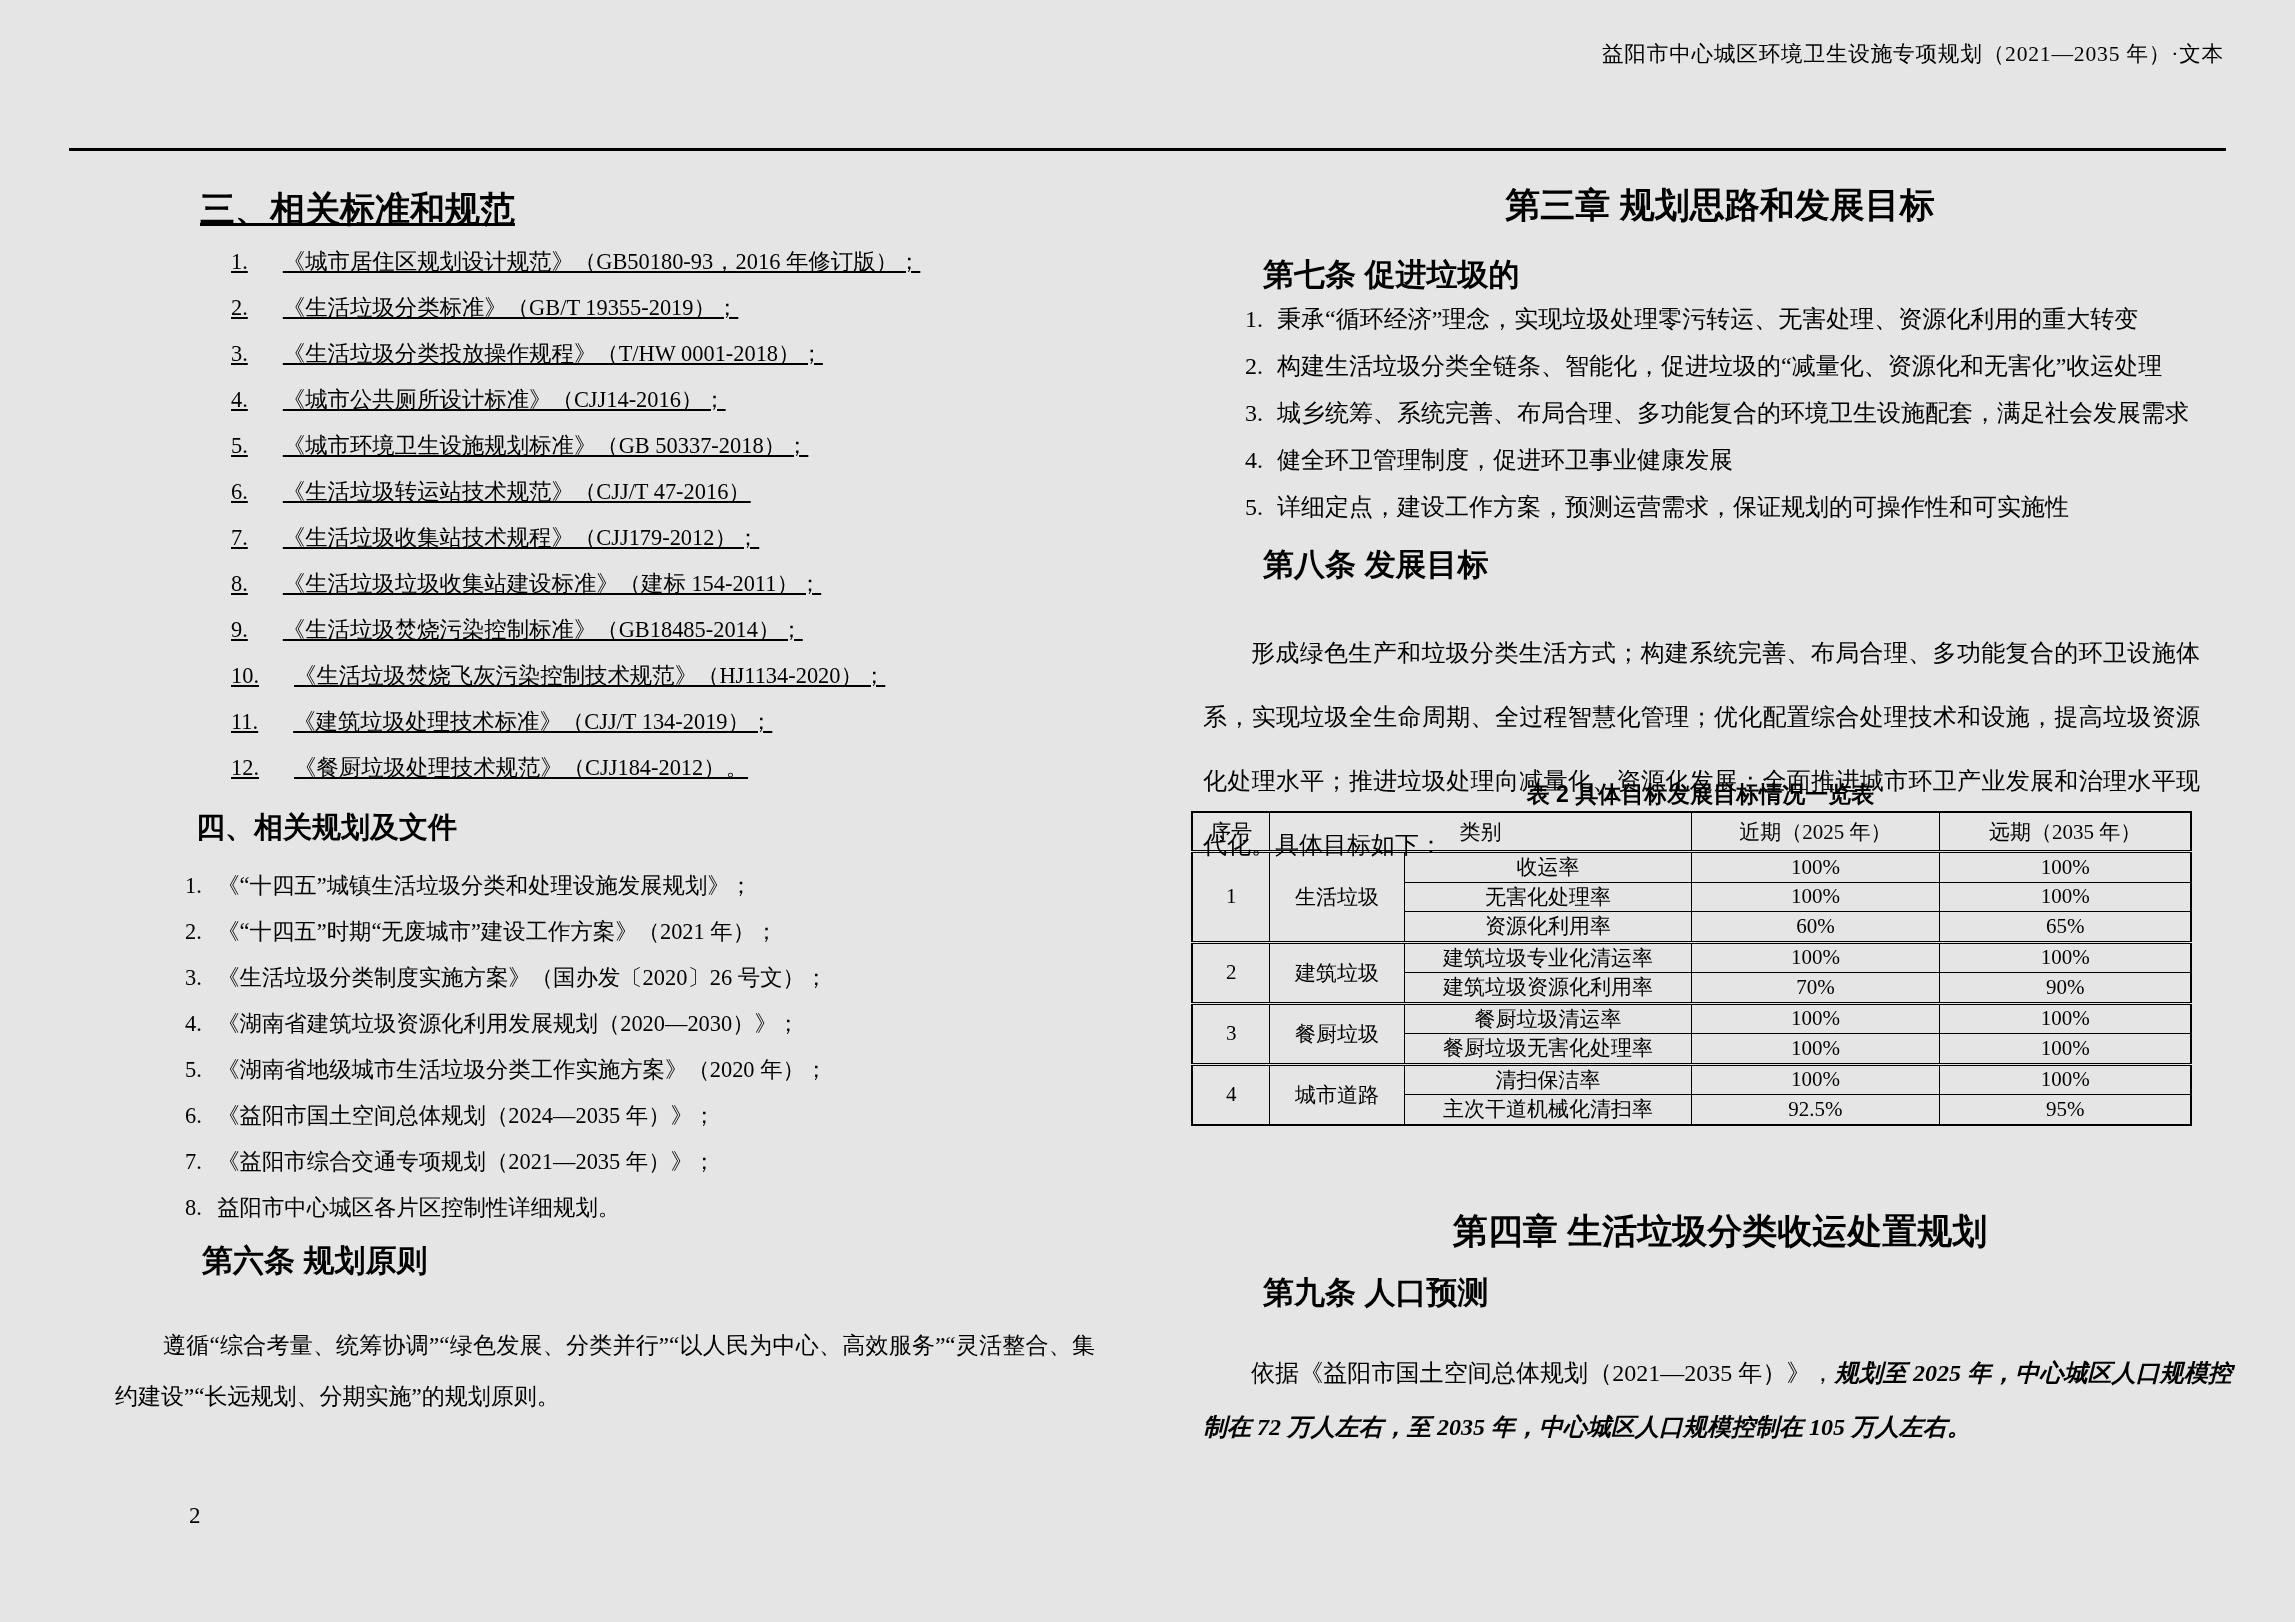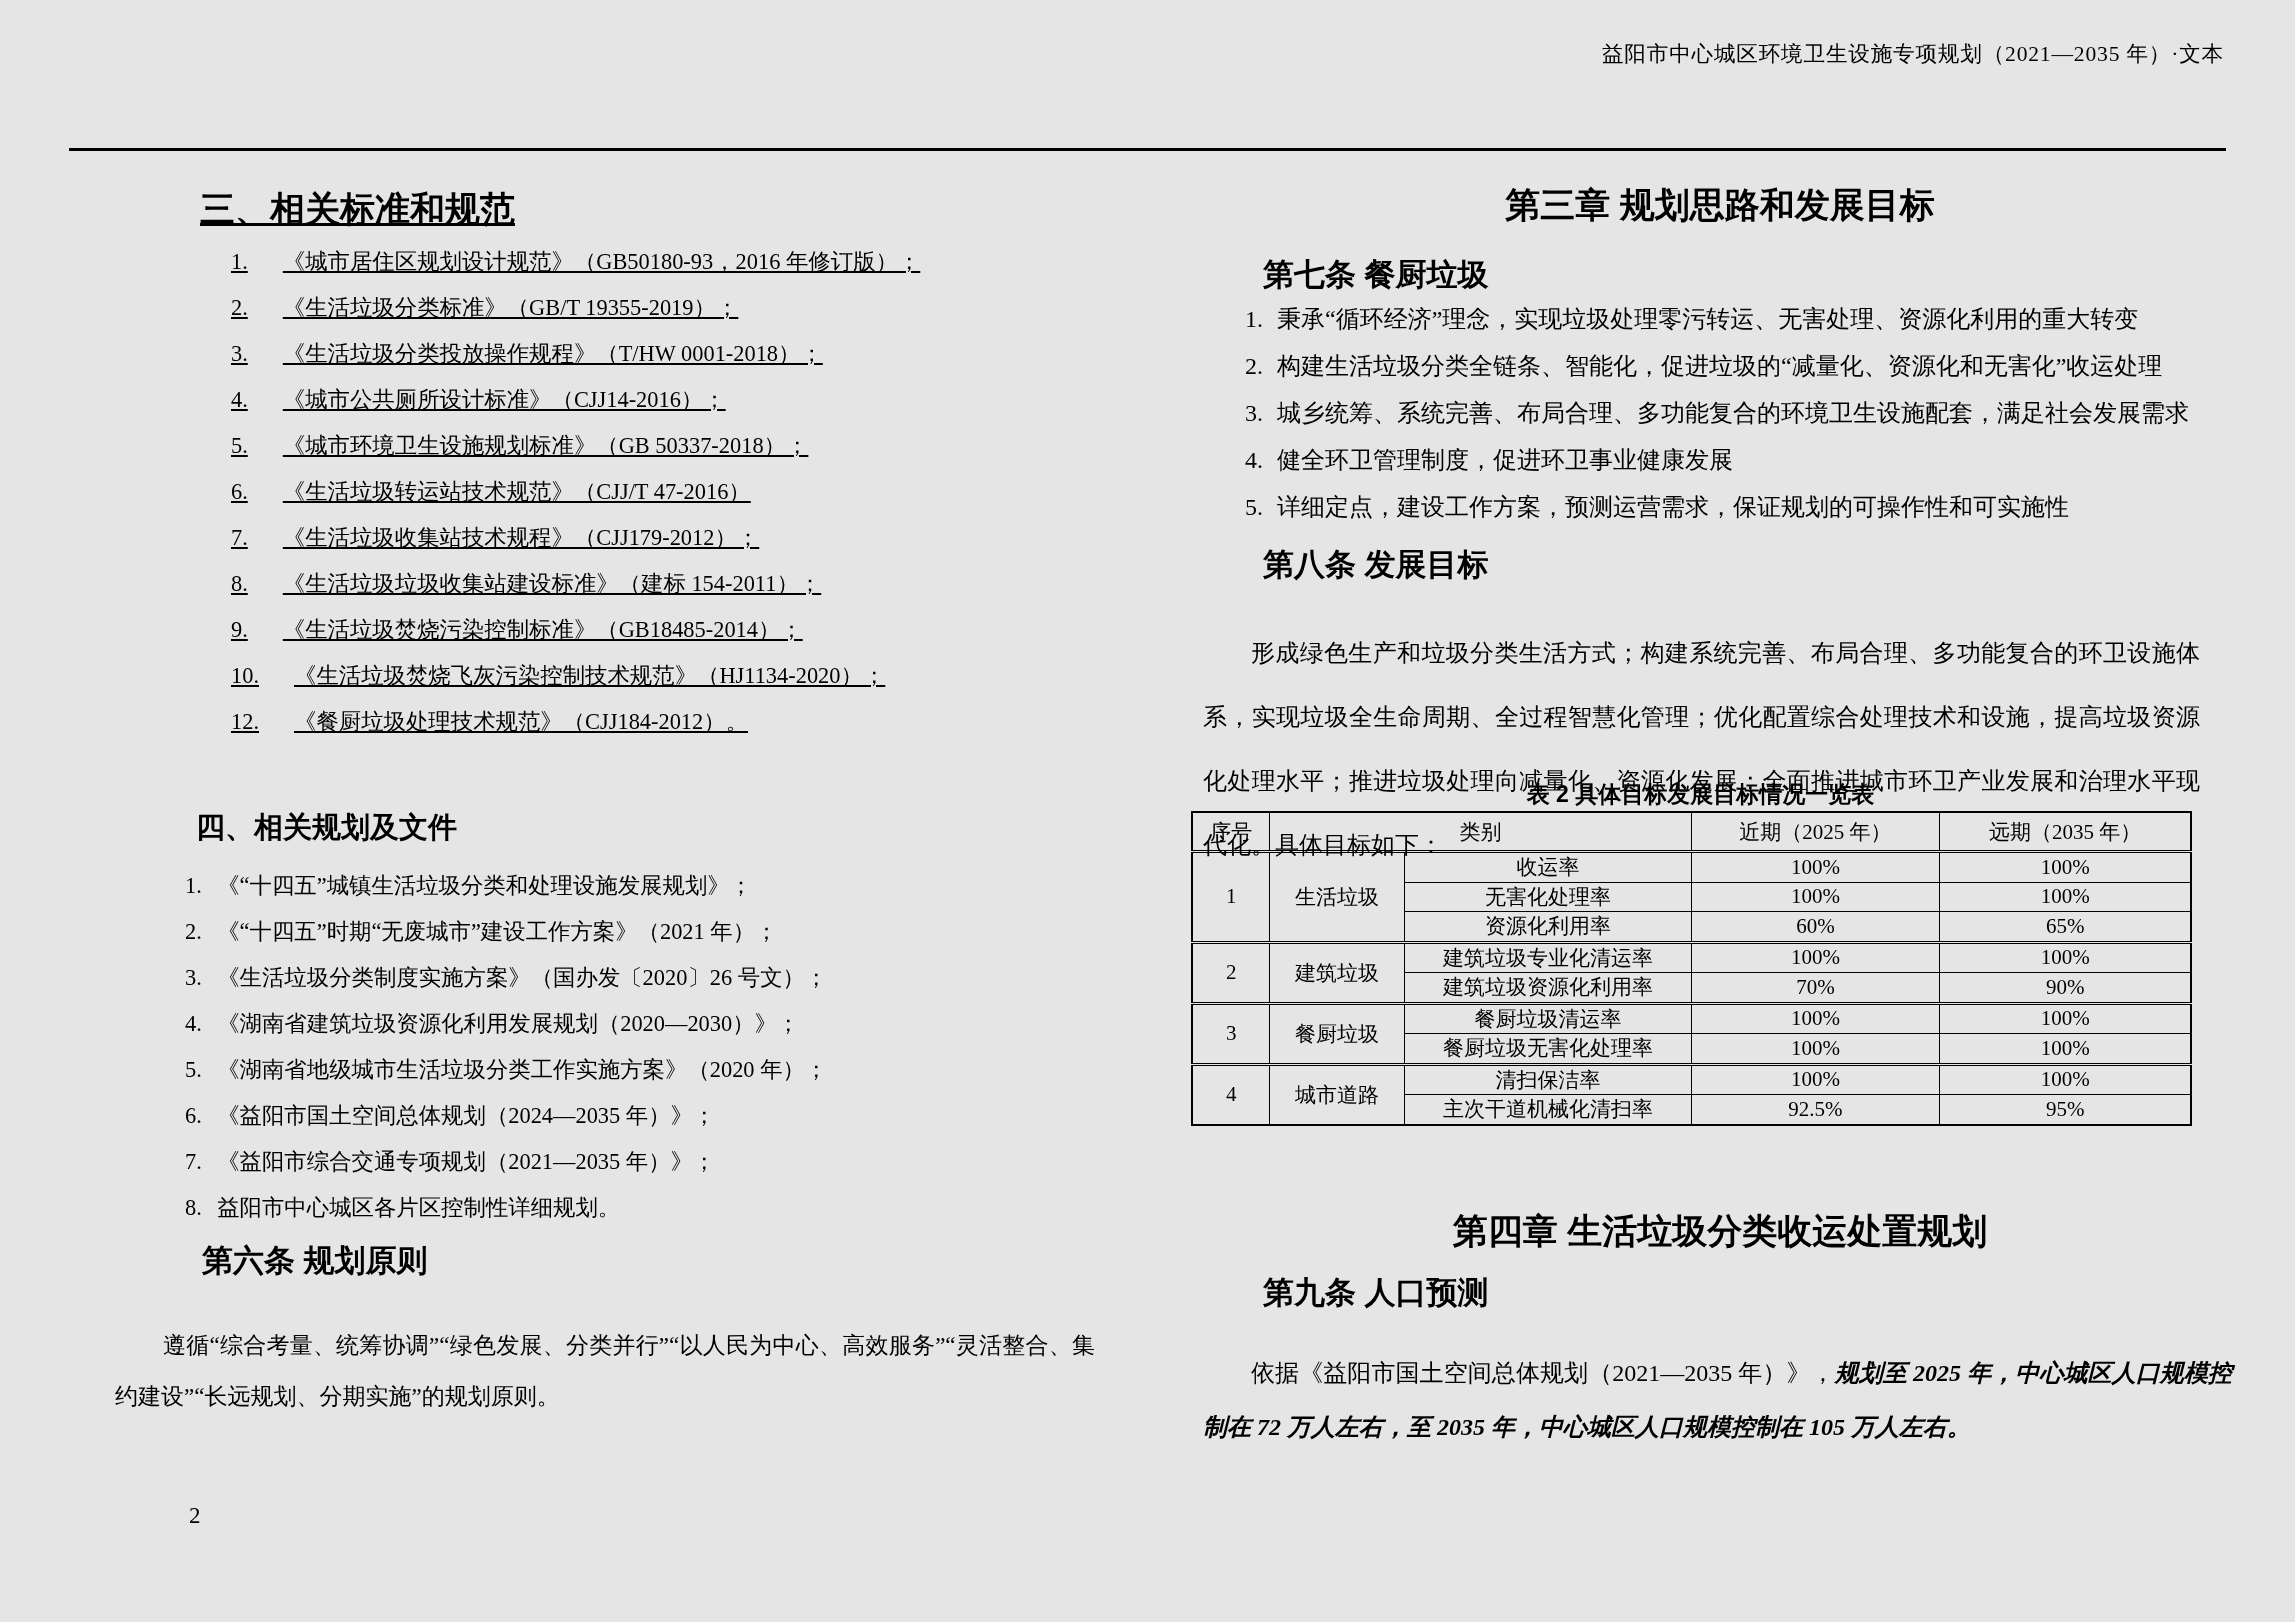--- a/index.html
+++ b/index.html
@@ -78,20 +78,21 @@
         <li><span class="num">1.</span><span class="txt">《城市居住区规划设计规范》（GB50180-93，2016 年修订版）；</span></li>
         <li><span class="num">2.</span><span class="txt">《生活垃圾分类标准》（GB/T 19355-2019）；</span></li>
         <li><span class="num">3.</span><span class="txt">《生活垃圾分类投放操作规程》（T/HW 0001-2018）；</span></li>
         <li><span class="num">4.</span><span class="txt">《城市公共厕所设计标准》（CJJ14-2016）；</span></li>
         <li><span class="num">5.</span><span class="txt">《城市环境卫生设施规划标准》（GB 50337-2018）；</span></li>
         <li><span class="num">6.</span><span class="txt">《生活垃圾转运站技术规范》（CJJ/T 47-2016）</span></li>
         <li><span class="num">7.</span><span class="txt">《生活垃圾收集站技术规程》（CJJ179-2012）；</span></li>
         <li><span class="num">8.</span><span class="txt">《生活垃圾垃圾收集站建设标准》（建标 154-2011）；</span></li>
         <li><span class="num">9.</span><span class="txt">《生活垃圾焚烧污染控制标准》（GB18485-2014）；</span></li>
         <li><span class="num">10.</span><span class="txt">《生活垃圾焚烧飞灰污染控制技术规范》（HJ1134-2020）；</span></li>
+        <li><span class="num">11.</span><span class="txt">《建筑垃圾处理技术标准》（CJJ/T 134-2019）；</span></li>
         <li><span class="num">12.</span><span class="txt">《餐厨垃圾处理技术规范》（CJJ184-2012）。</span></li>
       </ol>
 
     <div class="sec-h h-plan">四、相关规划及文件</div>
     <ol class="doc-list list-plan">
         <li><span class="num">1.</span><span class="txt">《“十四五”城镇生活垃圾分类和处理设施发展规划》；</span></li>
         <li><span class="num">2.</span><span class="txt">《“十四五”时期“无废城市”建设工作方案》（2021 年）；</span></li>
         <li><span class="num">3.</span><span class="txt">《生活垃圾分类制度实施方案》（国办发〔2020〕26 号文）；</span></li>
         <li><span class="num">4.</span><span class="txt">《湖南省建筑垃圾资源化利用发展规划（2020—2030）》；</span></li>
         <li><span class="num">5.</span><span class="txt">《湖南省地级城市生活垃圾分类工作实施方案》（2020 年）；</span></li>
@@ -100,21 +101,21 @@
         <li><span class="num">8.</span><span class="txt">益阳市中心城区各片区控制性详细规划。</span></li>
       </ol>
 
     <div class="sec-h h-art6">第六条 规划原则</div>
     <p class="p-art6">遵循“综合考量、统筹协调”“绿色发展、分类并行”“以人民为中心、高效服务”“灵活整合、集约建设”“长远规划、分期实施”的规划原则。</p>
   </div>
 
   <div class="col" id="col-right">
     <div class="ch-h h-ch3">第三章 规划思路和发展目标</div>
 
-    <div class="sec-h h-art7">第七条 餐厨垃圾</div>
+    <div class="sec-h h-art7">第七条 促进垃圾的</div>
     <ol class="doc-list list-7">
         <li><span class="num">1.</span><span class="txt">秉承“循环经济”理念，实现垃圾处理零污转运、无害处理、资源化利用的重大转变</span></li>
         <li><span class="num">2.</span><span class="txt">构建生活垃圾分类全链条、智能化，促进垃圾的“减量化、资源化和无害化”收运处理</span></li>
         <li><span class="num">3.</span><span class="txt">城乡统筹、系统完善、布局合理、多功能复合的环境卫生设施配套，满足社会发展需求</span></li>
         <li><span class="num">4.</span><span class="txt">健全环卫管理制度，促进环卫事业健康发展</span></li>
         <li><span class="num">5.</span><span class="txt">详细定点，建设工作方案，预测运营需求，保证规划的可操作性和可实施性</span></li>
       </ol>
 
     <div class="sec-h h-art8">第八条 发展目标</div>
     <p class="p-art8">形成绿色生产和垃圾分类生活方式；构建系统完善、布局合理、多功能复合的环卫设施体系，实现垃圾全生命周期、全过程智慧化管理；优化配置综合处理技术和设施，提高垃圾资源化处理水平；推进垃圾处理向减量化、资源化发展；全面推进城市环卫产业发展和治理水平现代化。具体目标如下：</p>

